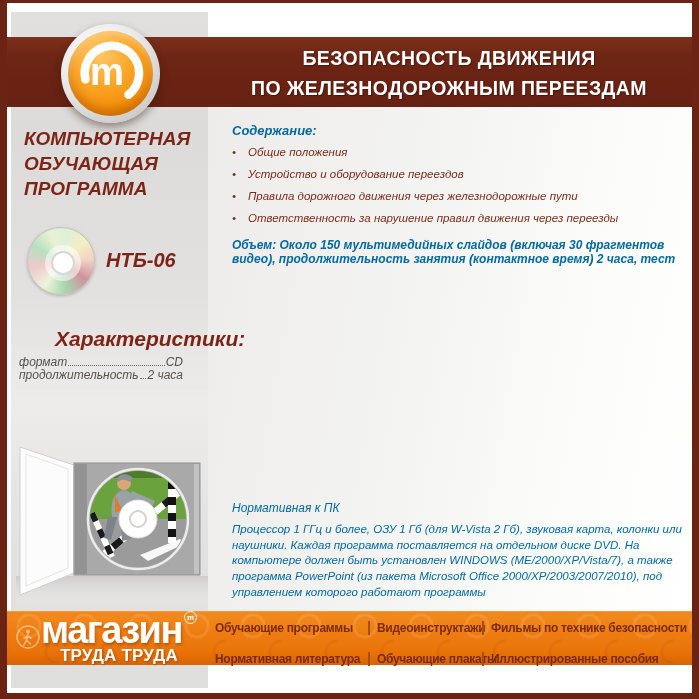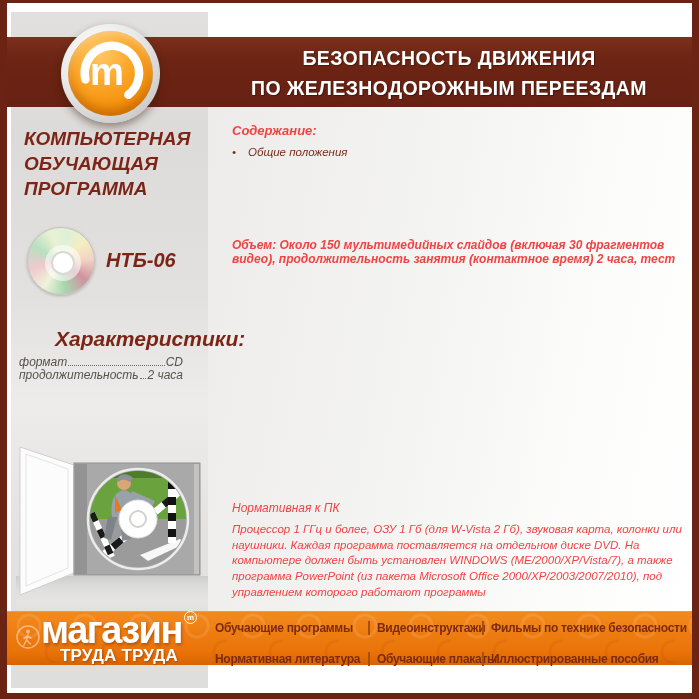--- a/index.html
+++ b/index.html
@@ -72,21 +72,21 @@
     color:#7c2517;font-weight:bold;font-style:italic;font-size:21px;margin-left:36px;
   }
   .specs{position:absolute;left:19px;top:356px;width:164px;z-index:6;}
   .spec-line{display:flex;align-items:baseline;color:#57514d;font-style:italic;font-size:12px;line-height:13px;}
   .spec-leader{flex:1;border-bottom:1.5px dotted #6e6662;margin:0 1px 2px 1px;}
 
   
   .cd-case{position:absolute;left:12px;top:443px;z-index:6;}
 
   
-  .content-text{color:#ef4444;font-style:italic;z-index:6;position:absolute;}
+  .content-text{color:#0369a1;font-style:italic;z-index:6;position:absolute;}
   .contents-heading{left:232px;top:123px;font-weight:bold;font-size:13px;}
   .contents-list{left:232px;top:146px;width:455px;}
   .contents-item{display:flex;color:#7b2c1a;font-style:italic;font-size:11.5px;line-height:13px;margin-bottom:9px;}
   .contents-item .bullet{width:16px;flex:0 0 16px;}
   .contents-item .bullet::before{content:"\2022";}
   .volume-text{left:232px;top:238px;width:447px;font-weight:bold;font-size:12px;line-height:14px;}
   .requirements-heading{left:232px;top:501px;font-size:12px;}
   .requirements-text{left:232px;top:522px;width:460px;font-size:11.5px;line-height:15.7px;}
 
   
@@ -213,20 +213,32 @@
       <circle cx="126" cy="76" r="8" fill="#ffffff" stroke="#d2d2d0" stroke-width="2"></circle>
     </svg>
   </div>
 
   <div class="content-text contents-heading">Содержание:</div>
   <div class="contents-list" style="position: absolute; z-index: 6; left: 232px; top: 146px;">
     <div class="contents-item">
       <span class="bullet"></span>
       <span>Общие положения</span>
     </div>
+    <div class="contents-item">
+      <span class="bullet"></span>
+      <span>Устройство и оборудование переездов</span>
+    </div>
+    <div class="contents-item">
+      <span class="bullet"></span>
+      <span>Правила дорожного движения через железнодорожные пути</span>
+    </div>
+    <div class="contents-item">
+      <span class="bullet"></span>
+      <span>Ответственность за нарушение правил движения через переезды</span>
+    </div>
   </div>
 
   <div class="content-text volume-text">Объем: Около 150 мультимедийных слайдов (включая 30 фрагментов видео), продолжительность занятия (контактное время) 2 часа, тест</div>
   <div class="content-text requirements-heading">Нормативная к ПК</div>
   <div class="content-text requirements-text">Процессор 1 ГГц и более, ОЗУ 1 Гб (для W-Vista 2 Гб), звуковая карта, колонки или наушники. Каждая программа поставляется на отдельном диске DVD. На компьютере должен быть установлен WINDOWS (ME/2000/XP/Vista/7), а также программа PowerPoint (из пакета Microsoft Office 2000/XP/2003/2007/2010), под управлением которого работают программы</div>
 
   <div class="footer-bar">
     <svg class="walking-man" width="26" height="26" viewBox="0 0 26 26">
       <circle cx="13" cy="13" r="11" fill="none" stroke="#ffffff" stroke-width="1.5"></circle>
       <circle cx="13" cy="7.5" r="2" fill="#ffffff"></circle>

